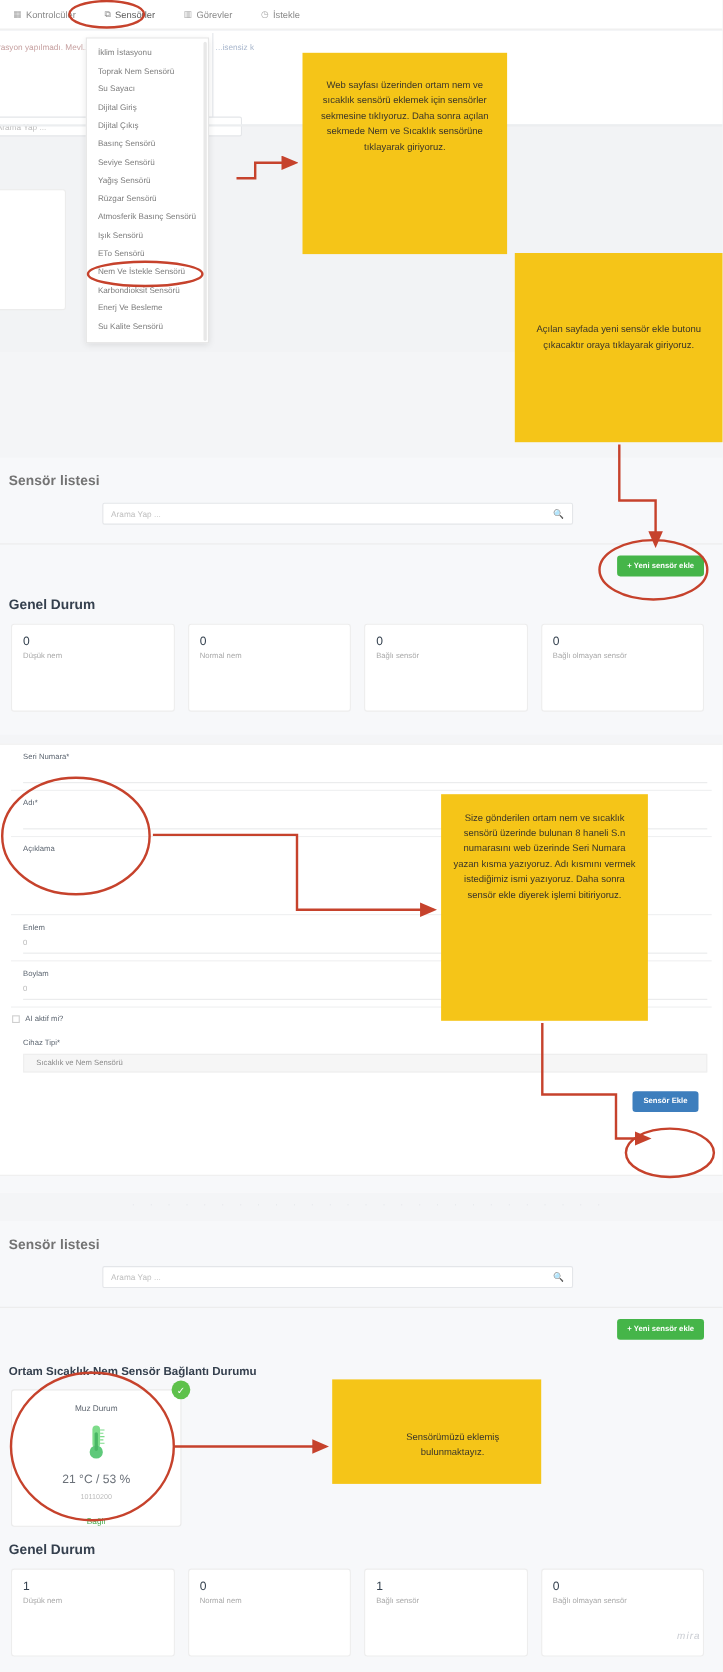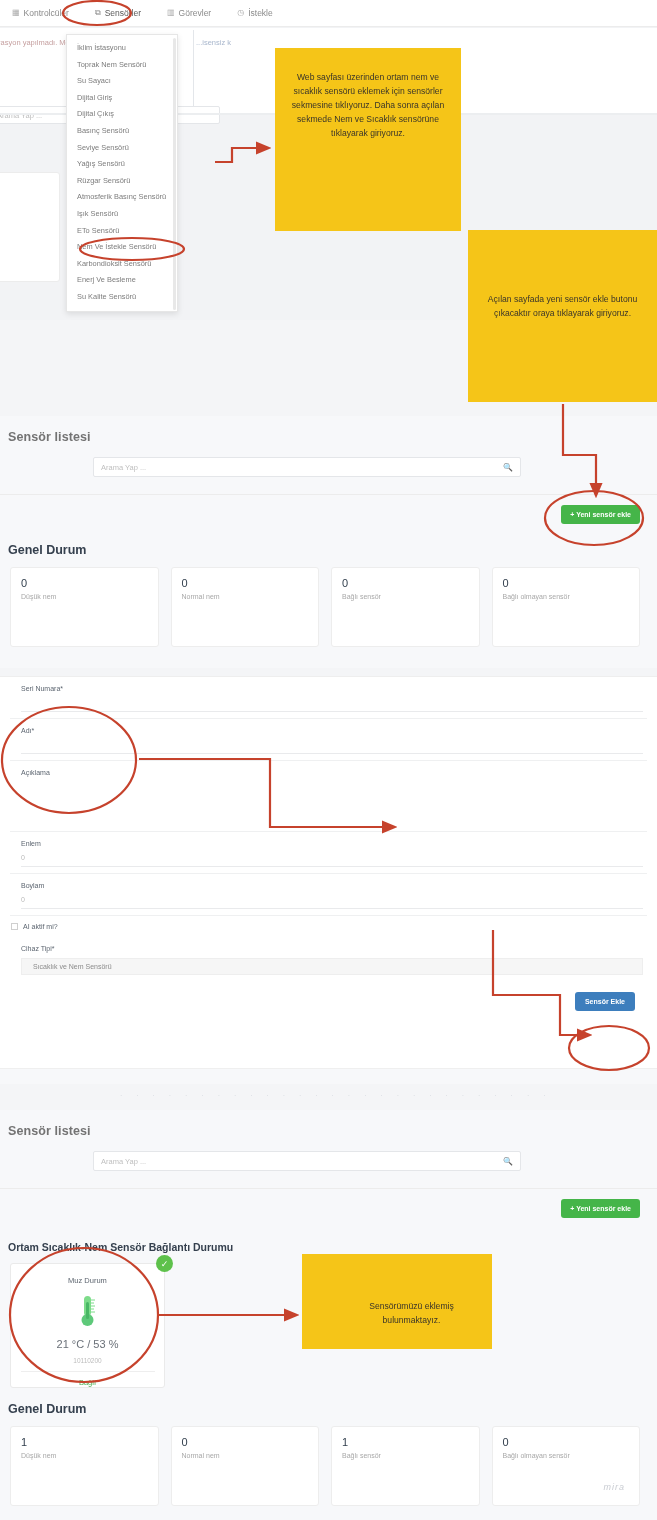--- a/index.html
+++ b/index.html
@@ -53,21 +53,21 @@
   .ghost-card {
     position: absolute; left: -6px; top: 172px; width: 66px; height: 110px;
     background: #fff; border: 1px solid #ececec; border-radius: 3px;
   }
   .ghost-strip {
     position: absolute; left: 0; top: 113px; width: 657px; height: 2px;
     background: #eceef0;
   }
 
   .dropdown {
-    position: absolute; left: 66px; top: 34px; width: 112px; height: 278px;
+    position: absolute; left: 78px; top: 34px; width: 112px; height: 278px;
     background: #ffffff; border: 1px solid #e6e6e6;
     box-shadow: 0 2px 6px rgba(0,0,0,.10);
     padding: 5px 0; z-index: 6;
   }
   .dd-item {
     font-size: 7.4px; color: #7c7c7c; line-height: 16.6px;
     padding-left: 10px; white-space: nowrap;
   }
   .dd-scroll {
     position: absolute; right: 1px; top: 3px; width: 3px; height: 272px;
@@ -198,21 +198,21 @@
   .note-2 { left: 468px; top: 230px; width: 189px; height: 172px; padding-top: 62px; }
   .note-3 { left: 401px; top: 722px; width: 188px; height: 206px; padding-top: 14px; }
   .note-4 { left: 302px; top: 1254px; width: 190px; height: 95px; padding-top: 45px; padding-left: 40px; }
 
   
   .overlay {
     position: absolute; left: 0; top: 0; width: 657px; height: 1520px;
     pointer-events: none; z-index: 30;
   }
   .watermark {
-    position: absolute; right: 32px; bottom: 28px;
+    position: absolute; right: 20px; bottom: 28px;
     font-size: 9px; color: #c9ccd2; letter-spacing: 1px; font-style: italic;
   }
 </style>
 </head>
 <body>
 
 <div class="page">
 
   <div class="sec-nav">
 
@@ -395,20 +395,21 @@
       <div class="stat-card">
         <div class="stat-num">0</div>
         <div class="stat-lbl">Bağlı olmayan sensör</div>
       </div>
     </div>
     <div class="watermark">mira</div>
   </div>
 
   <div class="note note-2">Açılan sayfada yeni sensör ekle butonu çıkacaktır oraya tıklayarak giriyoruz.</div>
   <div class="note note-1">Web sayfası üzerinden ortam nem ve sıcaklık sensörü eklemek için sensörler sekmesine tıklıyoruz. Daha sonra açılan sekmede Nem ve Sıcaklık sensörüne tıklayarak giriyoruz.</div>
+  <div class="note note-3">Size gönderilen ortam nem ve sıcaklık sensörü üzerinde bulunan 8 haneli S.n numarasını web üzerinde Seri Numara yazan kısma yazıyoruz. Adı kısmını vermek istediğimiz ismi yazıyoruz. Daha sonra sensör ekle diyerek işlemi bitiriyoruz.</div>
   <div class="note note-4">Sensörümüzü eklemiş bulunmaktayız.</div>
 
   <svg class="overlay" viewBox="0 0 657 1520">
     <defs>
       <marker id="ar" markerWidth="7" markerHeight="7" refX="5.5" refY="3" orient="auto">
         <path d="M0,0 L7,3 L0,6 z" fill="#c6422c"></path>
       </marker>
     </defs>
     <g fill="none" stroke="#c6422c" stroke-width="2.2">
 

